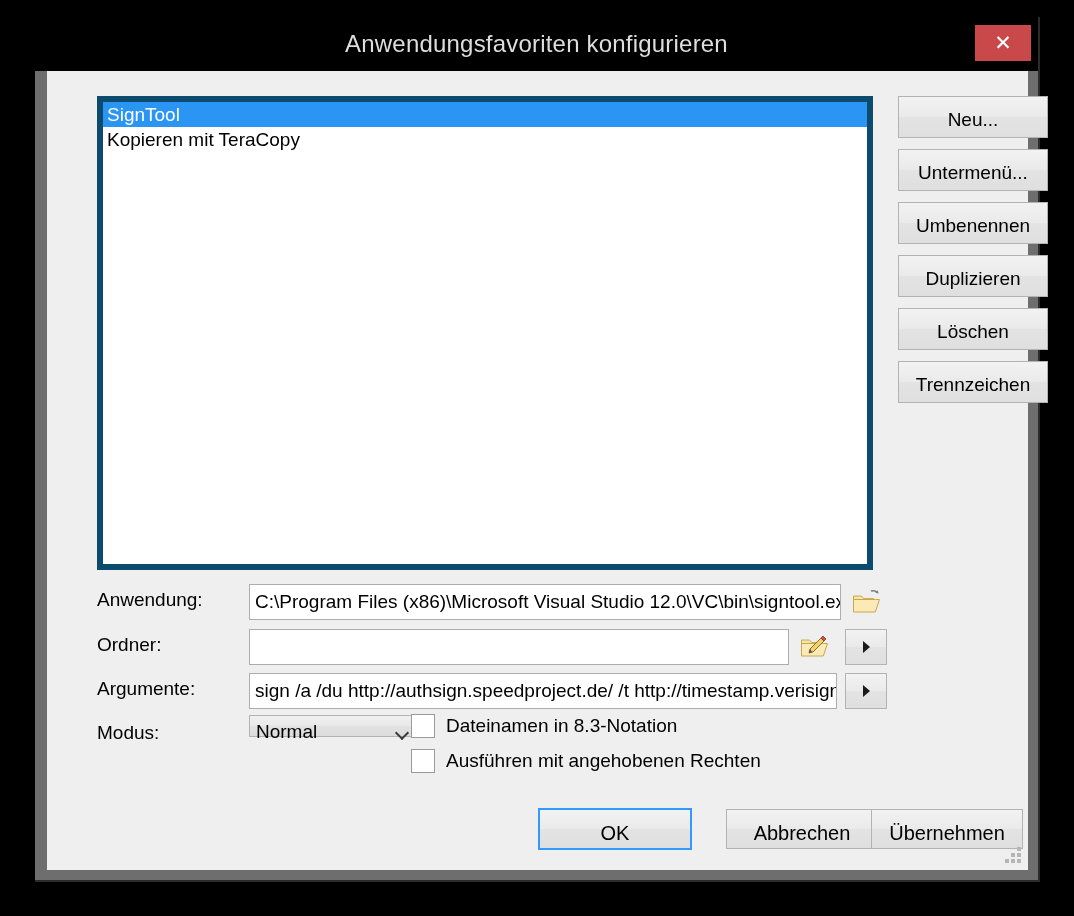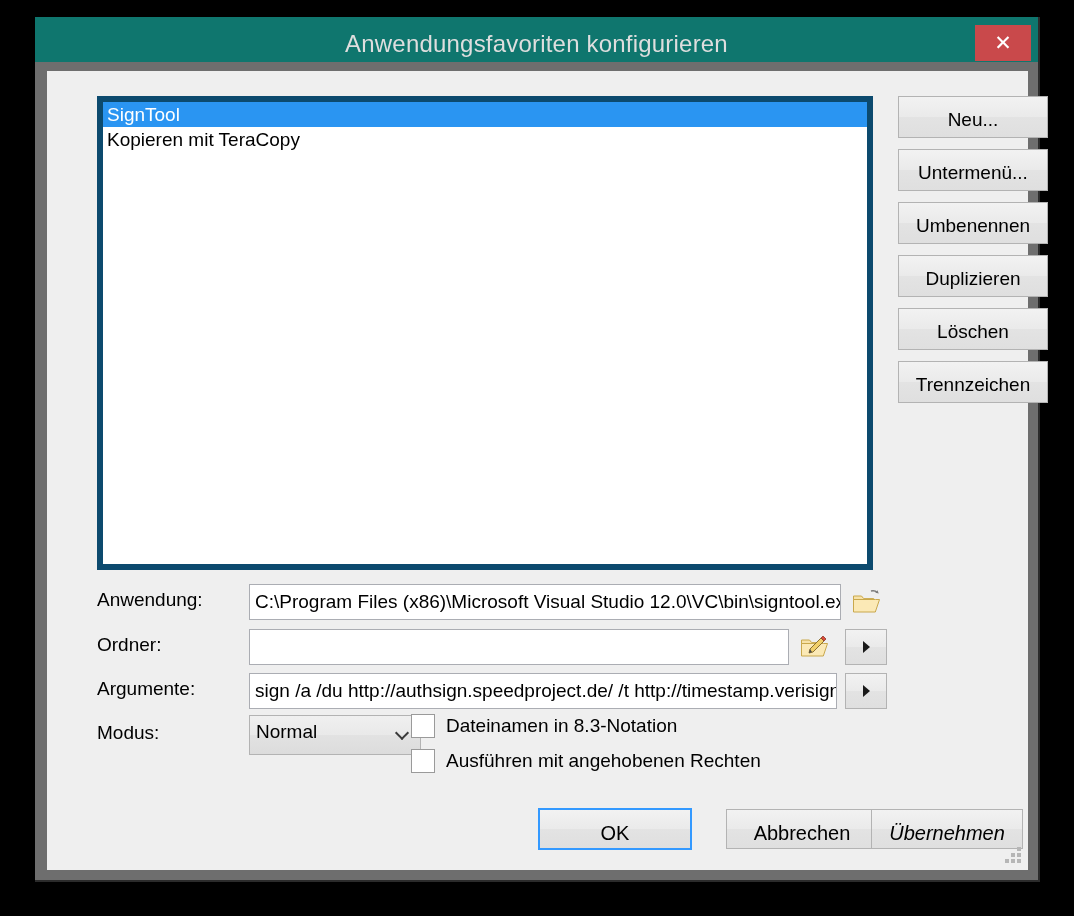--- a/index.html
+++ b/index.html
@@ -16,23 +16,23 @@
     position: absolute;
     left: 35px; top: 17px;
     width: 1005px; height: 865px;
     background: #6e6e6e;
     border-right: 2px solid #2b2b2b;
     border-bottom: 2px solid #2b2b2b;
   }
 
   #titlebar {
     position: relative;
-    height: 45px;
+    height: 54px;
     width: 100%;
-    background: #0f766e;
+    background: #000000;
   }
 
   #title-text {
     position: absolute;
     left: 0; right: 0; top: 13px;
     text-align: center;
     color: #dedede;
     font-size: 24px;
     font-weight: 400;
     letter-spacing: 0.2px;
@@ -178,21 +178,21 @@
     left: 50px; top: 644px;
     width: 800px;
   }
   #modus-label {
     position: absolute; left: 0; top: 7px;
     font-size: 19px; color: #000;
   }
   #modus-select {
     position: absolute;
     left: 152px; top: 0;
-    width: 172px; height: 40px;
+    width: 172px; height: 22px;
     background: linear-gradient(to bottom, #f0f0f0 0%, #e9e9e9 50%, #e2e2e2 51%, #dcdcdc 100%);
     border: 1px solid #b3b3b3;
     font-size: 19px;
     color: #000;
     cursor: pointer;
     padding: 0 6px;
     line-height: 32px;
     position: absolute;
   }
   #modus-chevron {
@@ -246,21 +246,21 @@
     cursor: pointer;
     padding: 12px;
     text-align: center;
   }
   #ok-button {
     left: 492px; width: 152px;
     border: 1px solid #3399ff;
     outline: 1px solid #3399ff;
   }
   #cancel-button { left: 658px; width: 152px; margin-left: 21px; }
-  #apply-button  { left: 824px; width: 152px; font-style: italic; }
+  #apply-button  { left: 824px; width: 152px; }
 
   
   #resize-grip {
     position: absolute;
     right: 6px; bottom: 6px;
     width: 17px; height: 17px;
   }
   #resize-grip i {
     position: absolute;
     width: 4px; height: 4px;

